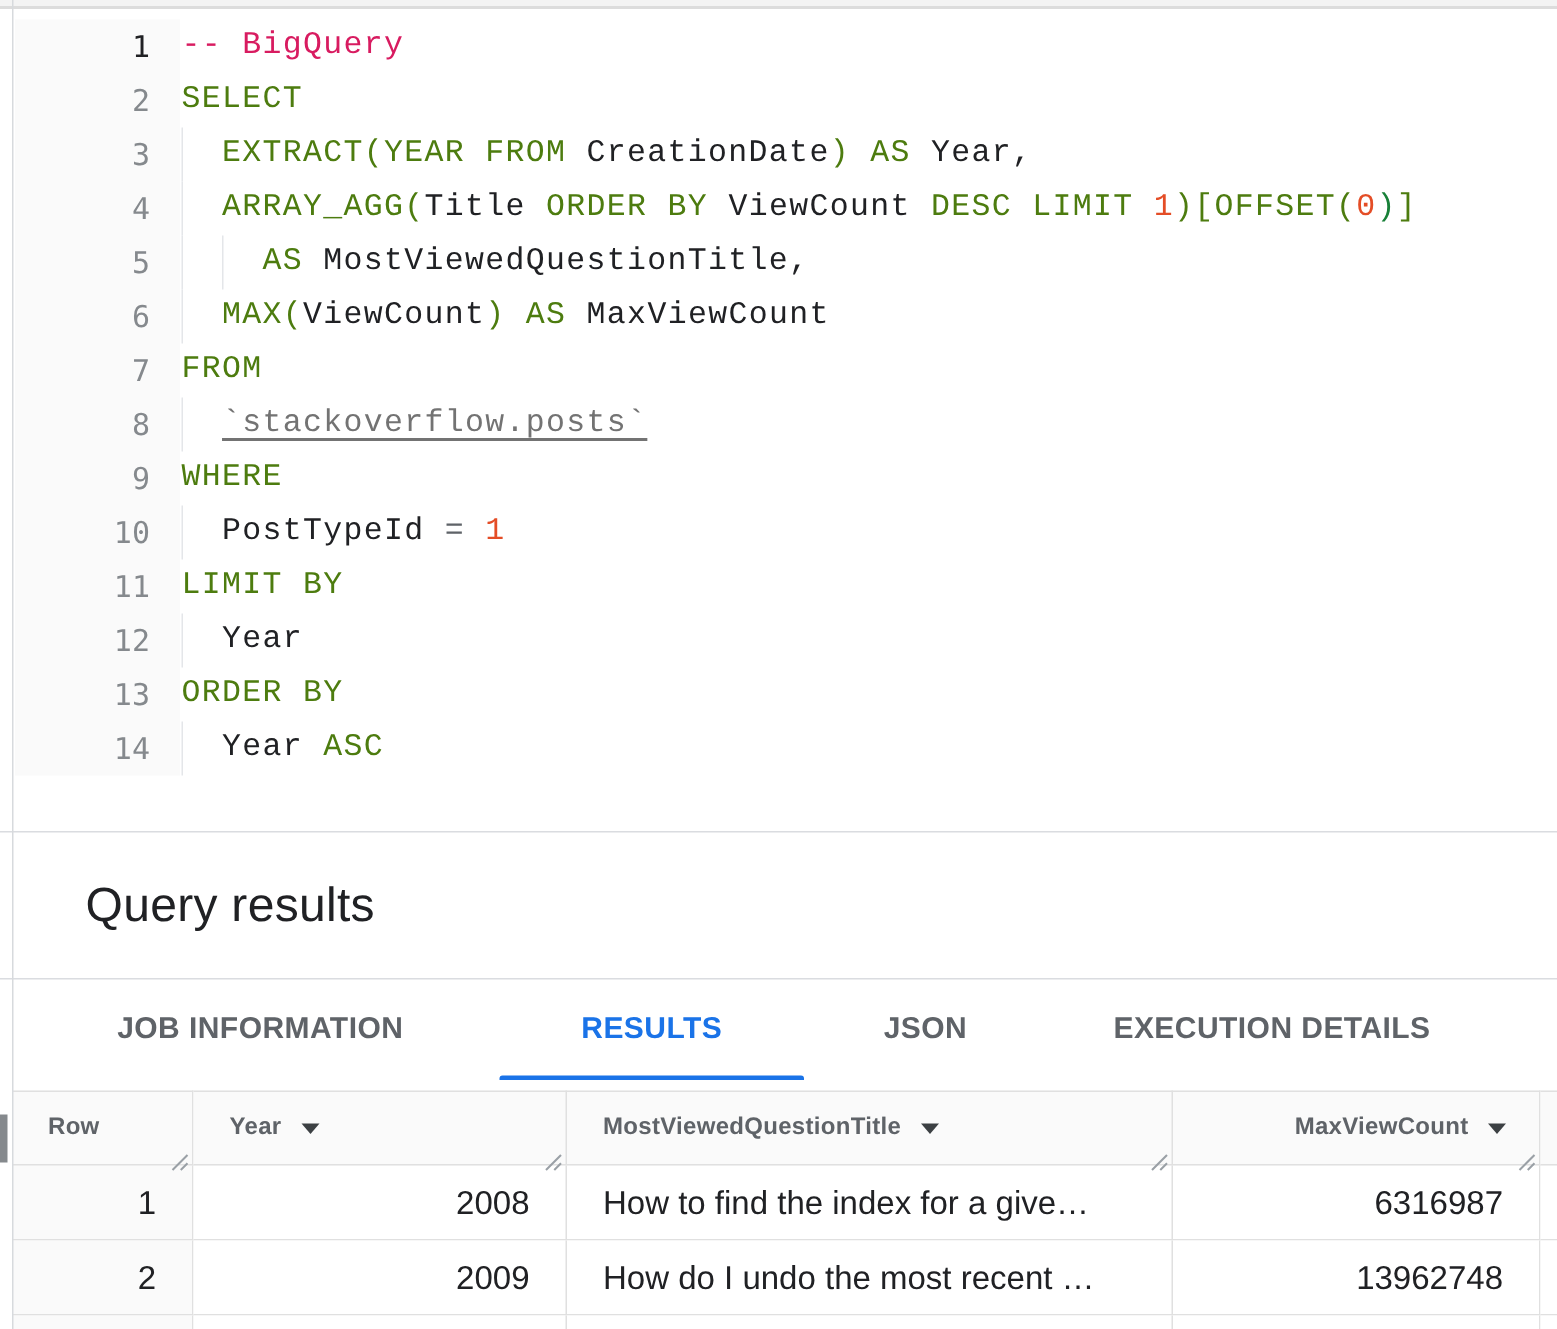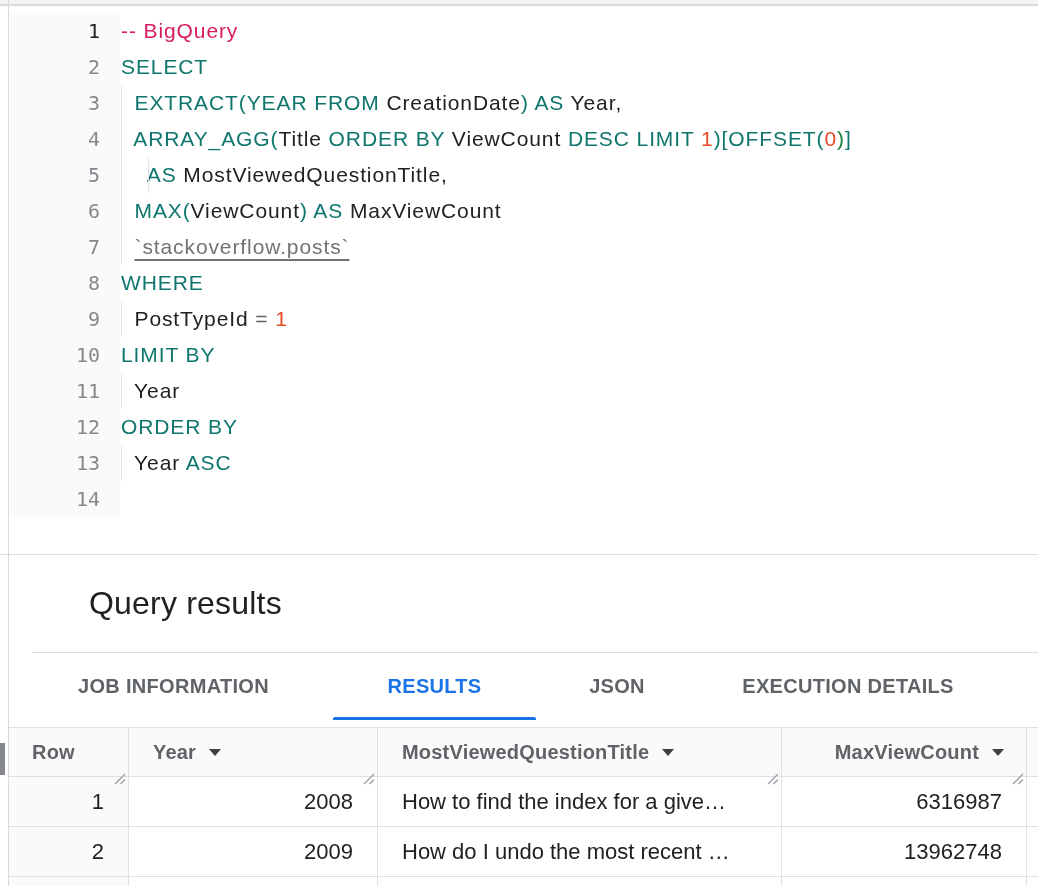--- a/index.html
+++ b/index.html
@@ -13,57 +13,57 @@
   .left-edge-line { position:absolute; left:8px; top:0; height:886px; width:1px;
                     background:#d7dadd; z-index:5; pointer-events:none; }
 
   
   .editor { height:549px; border-bottom:1px solid #dadce0; display:flex;
             padding-top:7px; background:#fff; position:relative; overflow:hidden; }
   .gutter { width:110px; margin-left:10px; background:#fafafa; align-self:flex-start; }
   .lnum { height:36px; line-height:36px; text-align:right; padding-right:20px;
           font-family:"DejaVu Sans Mono", monospace; font-size:20px; color:#85898d; }
   .lnum.active { color:#202124; }
-  .code { flex:1; padding-left:1px; font-family:Liberation Sans, sans-serif;
+  .code { flex:1; padding-left:1px; font-family:Liberation Mono, monospace;
           font-size:21px; line-height:36px; letter-spacing:0.9px; overflow:hidden; }
   .cline { position:relative; height:36px; white-space:pre; }
   .iguide { position:absolute; top:0; height:36px; width:1px; background:#e4e6e9; }
   .tk.pl  { color:#202124; }
-  .tk.kw  { color:#0f766e; }
+  .tk.kw  { color:#4d7c0f; }
   .tk.com { color:#d81b60; }
   .tk.num { color:#e44d26; }
   .tk.id  { color:#202124; }
   .tk.op  { color:#5f6368; }
   .tk.grn { color:#188038; }
   .tk.lnk { color:#737373; text-decoration:underline; text-underline-offset:5px;
             text-decoration-thickness:1.5px; }
 
   
-  .qr-band { height:98px; border-bottom:1px solid #dadce0; display:flex; align-items:center;margin-left:32px; }
+  .qr-band { height:98px; border-bottom:1px solid #dadce0; display:flex; align-items:center; }
   .qr-band h1 { font-size:32px; font-weight:400; margin-left:57px; letter-spacing:0.2px; color:#202124; }
 
   
   .tabbar { height:74px; display:flex; padding-left:14px; overflow:hidden; }
   .tab { flex:none; height:100%; display:flex; align-items:center; justify-content:center;
          position:relative; font-size:20px; font-weight:700; letter-spacing:0.3px;
          color:#5f6368; white-space:nowrap; cursor:pointer; padding-bottom:8px; }
   .tab.active { color:#1a73e8; }
   .tab .underline { position:absolute; left:0; right:0; bottom:7px; height:3px;
                     background:#1a73e8; border-radius:2px 2px 0 0; }
 
   
   .table-wrap { position:relative; height:157px; }
   .scroll-track { position:absolute; left:0; top:0; bottom:0; width:8px; }
   .scroll-thumb { position:absolute; left:0; top:16px; width:5px; height:32px; background:#85898d; }
   .grid { margin-left:8px; display:grid;
           grid-template-columns:121px 249px 404px 245px minmax(0,1fr);
           grid-auto-rows:50px; }
   .th { background:#fafafa; border-top:1px solid #e0e0e0; border-bottom:1px solid #e0e0e0;
         border-right:1px solid #e0e0e0; display:flex; align-items:center;
-        padding:0 18px 0 24px; color:#5f6368; font-weight:700; font-size:20px;
+        padding:0 18px 0 24px; color:#5f6368; font-weight:700; font-size:16px;
         letter-spacing:0.2px; position:relative; }
   .th.alignr { justify-content:flex-end; padding-right:22px; }
   .th.nobr { border-right:none; }
   .tri { width:0; height:0; border-left:6px solid transparent; border-right:6px solid transparent;
          border-top:7px solid #3c4043; margin-left:13px; cursor:pointer; flex:none; }
   .rsz { position:absolute; right:2px; bottom:-5px; width:14px; height:14px; cursor:col-resize; z-index:3; }
   .td { background:#fff; border-right:1px solid #e0e0e0; border-bottom:1px solid #e0e0e0;
         display:flex; align-items:center; padding:0 24px; font-size:22px; color:#202124;
         white-space:nowrap; overflow:hidden; }
   .td.rowcol { background:#fafafa; }
@@ -94,20 +94,21 @@
       <div class="lnum">13</div>
       <div class="lnum">14</div>
     </div>
   <div class="code">
       <div class="cline"><span class="tk com">-- BigQuery</span></div>
       <div class="cline"><span class="tk kw">SELECT</span></div>
       <div class="cline"><span class="iguide" style="left: 0px;"></span><span class="tk pl">  </span><span class="tk kw">EXTRACT(YEAR FROM </span><span class="tk id">CreationDate</span><span class="tk kw">) AS </span><span class="tk id">Year,</span></div>
       <div class="cline"><span class="iguide" style="left: 0px;"></span><span class="tk pl">  </span><span class="tk kw">ARRAY_AGG(</span><span class="tk id">Title </span><span class="tk kw">ORDER BY </span><span class="tk id">ViewCount </span><span class="tk kw">DESC LIMIT </span><span class="tk num">1</span><span class="tk kw">)[OFFSET(</span><span class="tk num">0</span><span class="tk grn">)</span><span class="tk kw">]</span></div>
       <div class="cline"><span class="iguide" style="left: 0px;"></span><span class="iguide" style="left: 27px;"></span><span class="tk pl">    </span><span class="tk kw">AS </span><span class="tk id">MostViewedQuestionTitle,</span></div>
       <div class="cline"><span class="iguide" style="left: 0px;"></span><span class="tk pl">  </span><span class="tk kw">MAX(</span><span class="tk id">ViewCount</span><span class="tk kw">) AS </span><span class="tk id">MaxViewCount</span></div>
+      <div class="cline"><span class="tk kw">FROM</span></div>
       <div class="cline"><span class="iguide" style="left: 0px;"></span><span class="tk pl">  </span><span class="tk lnk">`stackoverflow.posts`</span></div>
       <div class="cline"><span class="tk kw">WHERE</span></div>
       <div class="cline"><span class="iguide" style="left: 0px;"></span><span class="tk pl">  </span><span class="tk id">PostTypeId </span><span class="tk op">= </span><span class="tk num">1</span></div>
       <div class="cline"><span class="tk kw">LIMIT BY</span></div>
       <div class="cline"><span class="iguide" style="left: 0px;"></span><span class="tk pl">  </span><span class="tk id">Year</span></div>
       <div class="cline"><span class="tk kw">ORDER BY</span></div>
       <div class="cline"><span class="iguide" style="left: 0px;"></span><span class="tk pl">  </span><span class="tk id">Year </span><span class="tk kw">ASC</span></div>
     </div>
 </div>
 

